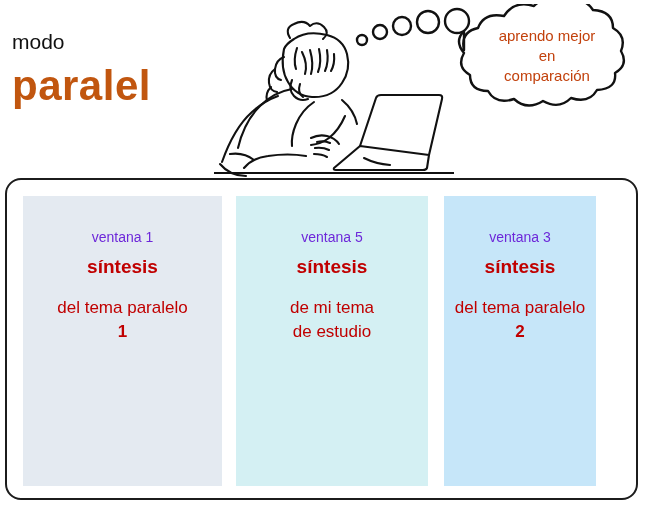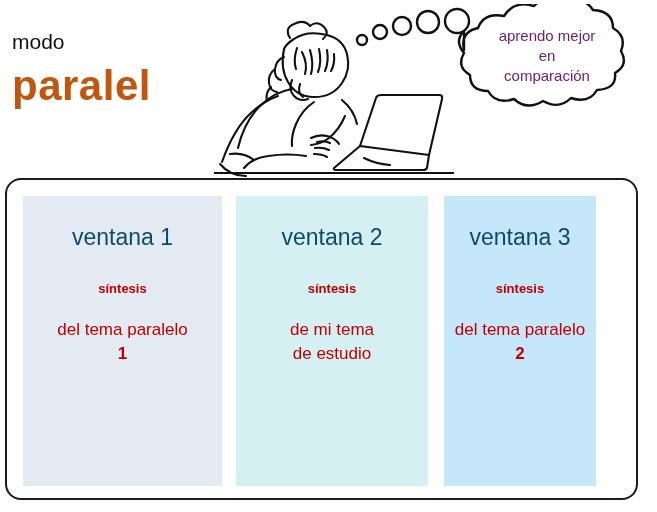--- a/index.html
+++ b/index.html
@@ -54,21 +54,21 @@
     width: 305px; height: 128px;
   }
   #thought-bubble svg { display: block; }
   #bubble-text {
     position: absolute;
     left: 105px; top: 22px;
     width: 180px;
     text-align: center;
     font-size: 15px;
     line-height: 20px;
-    color: #701a75;
+    color: #c2410c;
   }
   #bubble-text .bl { display: block; white-space: nowrap; }
 
   
   #main-box {
     position: absolute;
     left: 5px; top: 178px;
     width: 633px; height: 322px;
     border: 2.5px solid #1c1c1c;
     border-radius: 16px;
@@ -86,28 +86,28 @@
   #column-1 { left: 16px;  width: 199px; background: #e4eaf1; }
   #column-2 { left: 229px; width: 192px; background: #d4f0f3; }
   #column-3 { left: 437px; width: 152px; background: #c6e6f9; }
 
   .col-inner {
     position: absolute;
     left: 0; right: 0; top: 30px;
     text-align: center;
   }
   .col-window {
-    font-size: 23px;
-    color: #0c4a6e;
+    font-size: 14px;
+    color: #6d28d9;
     line-height: 22px;
     white-space: nowrap;
   }
   .col-sintesis {
-    margin-top: 30px;
-    font-size: 13px;
+    margin-top: 8px;
+    font-size: 19px;
     font-weight: 700;
     color: #c00000;
     line-height: 22px;
   }
   .col-desc {
     margin-top: 18px;
     font-size: 17px;
     color: #c00000;
     line-height: 24px;
   }
@@ -229,21 +229,21 @@
       <div class="col-sintesis">síntesis</div>
       <div class="col-desc">
         <span class="bl">del tema paralelo</span>
         <span class="bl bold">1</span>
       </div>
     </div>
   </div>
 
   <div class="column" id="column-2">
     <div class="col-inner">
-      <div class="col-window">ventana 2</div>
+      <div class="col-window">ventana 5</div>
       <div class="col-sintesis">síntesis</div>
       <div class="col-desc">
         <span class="bl">de mi tema</span>
         <span class="bl">de estudio</span>
       </div>
     </div>
   </div>
 
   <div class="column" id="column-3">
     <div class="col-inner">

